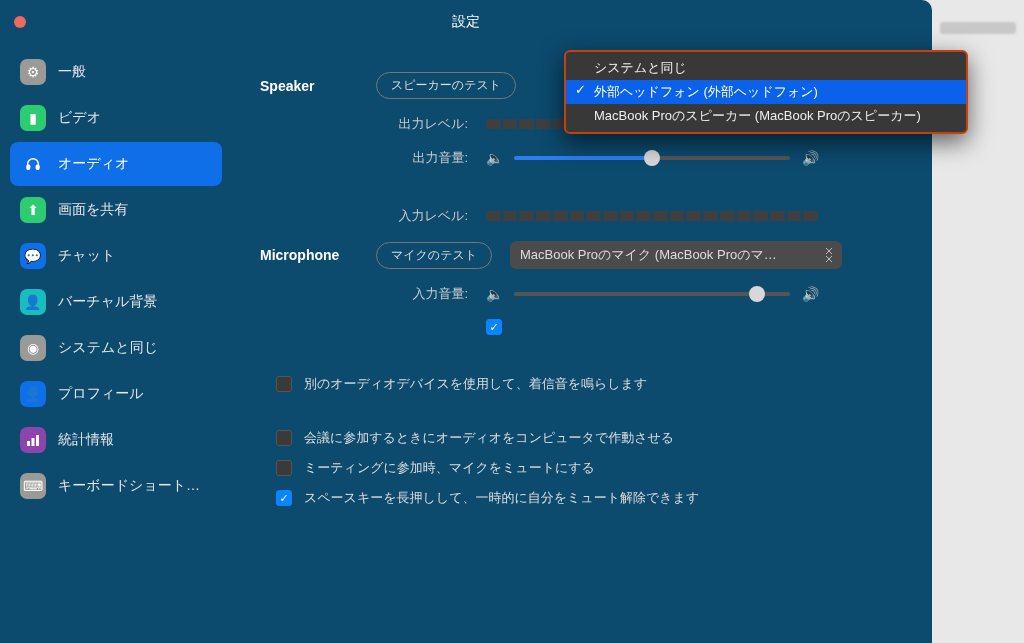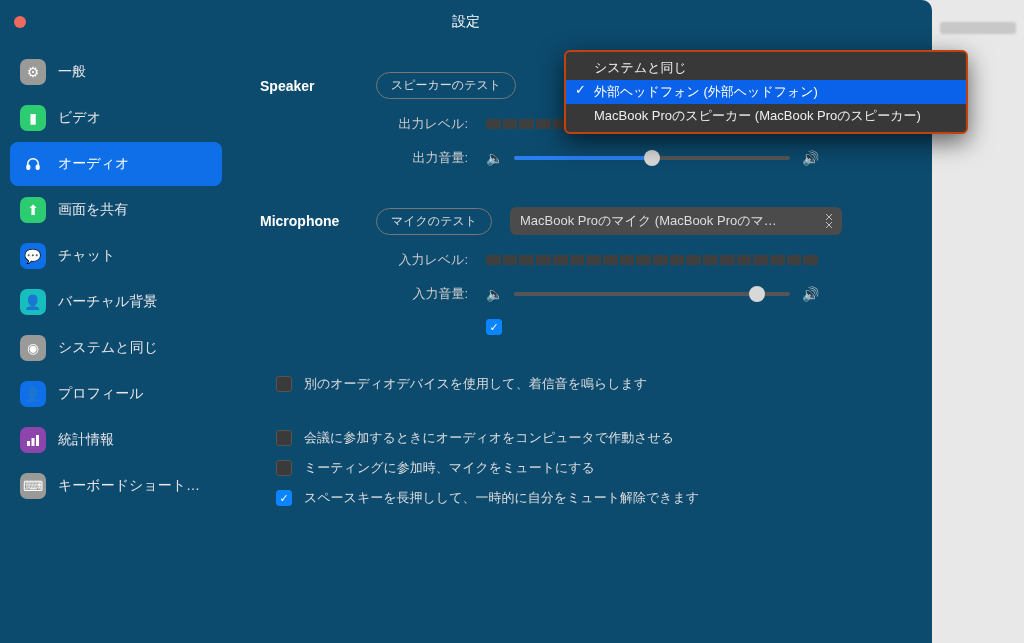--- a/index.html
+++ b/index.html
@@ -346,52 +346,52 @@
               <div class="slider-thumb" style="left:50%"></div>
             </div>
             <span class="vol-icon">🔊</span>
           </div>
         </div>
       </div>
 
       <div class="spacer"></div>
 
       <div class="row">
+        <div class="label-col">入力レベル:</div>
+        <div class="ctrl-col">
+          <div class="level-meter">
+            <div class="level-seg"></div>
+              <div class="level-seg"></div>
+              <div class="level-seg"></div>
+              <div class="level-seg"></div>
+              <div class="level-seg"></div>
+              <div class="level-seg"></div>
+              <div class="level-seg"></div>
+              <div class="level-seg"></div>
+              <div class="level-seg"></div>
+              <div class="level-seg"></div>
+              <div class="level-seg"></div>
+              <div class="level-seg"></div>
+              <div class="level-seg"></div>
+              <div class="level-seg"></div>
+              <div class="level-seg"></div>
+              <div class="level-seg"></div>
+              <div class="level-seg"></div>
+              <div class="level-seg"></div>
+              <div class="level-seg"></div>
+              <div class="level-seg"></div>
+          </div>
+        </div>
+      </div>
+
+      <div class="row">
         <div class="label-col label-strong" style="text-align:left;padding-left:4px;width:120px;">Microphone</div>
         <button class="btn">マイクのテスト</button>
         <div style="width:18px"></div>
         <div class="select">MacBook Proのマイク (MacBook Proのマ…</div>
-      </div>
-
-      <div class="row">
-        <div class="label-col">入力レベル:</div>
-        <div class="ctrl-col">
-          <div class="level-meter">
-            <div class="level-seg"></div>
-              <div class="level-seg"></div>
-              <div class="level-seg"></div>
-              <div class="level-seg"></div>
-              <div class="level-seg"></div>
-              <div class="level-seg"></div>
-              <div class="level-seg"></div>
-              <div class="level-seg"></div>
-              <div class="level-seg"></div>
-              <div class="level-seg"></div>
-              <div class="level-seg"></div>
-              <div class="level-seg"></div>
-              <div class="level-seg"></div>
-              <div class="level-seg"></div>
-              <div class="level-seg"></div>
-              <div class="level-seg"></div>
-              <div class="level-seg"></div>
-              <div class="level-seg"></div>
-              <div class="level-seg"></div>
-              <div class="level-seg"></div>
-          </div>
-        </div>
       </div>
 
       <div class="row">
         <div class="label-col">入力音量:</div>
         <div class="ctrl-col">
           <div class="slider-wrap">
             <span class="vol-icon">🔈</span>
             <div class="slider">
               <div class="slider-fill" style="width:88%;background:#555"></div>
               <div class="slider-thumb" style="left:88%"></div>

